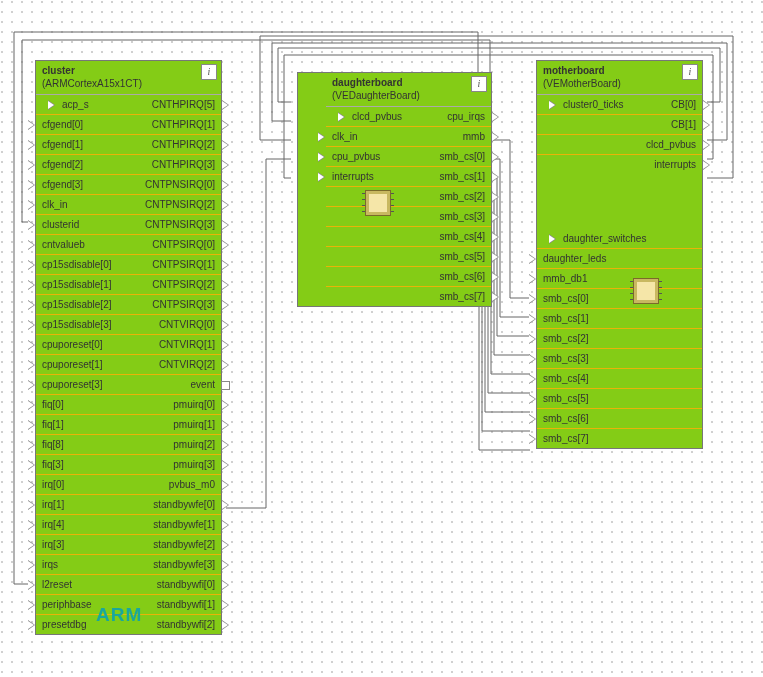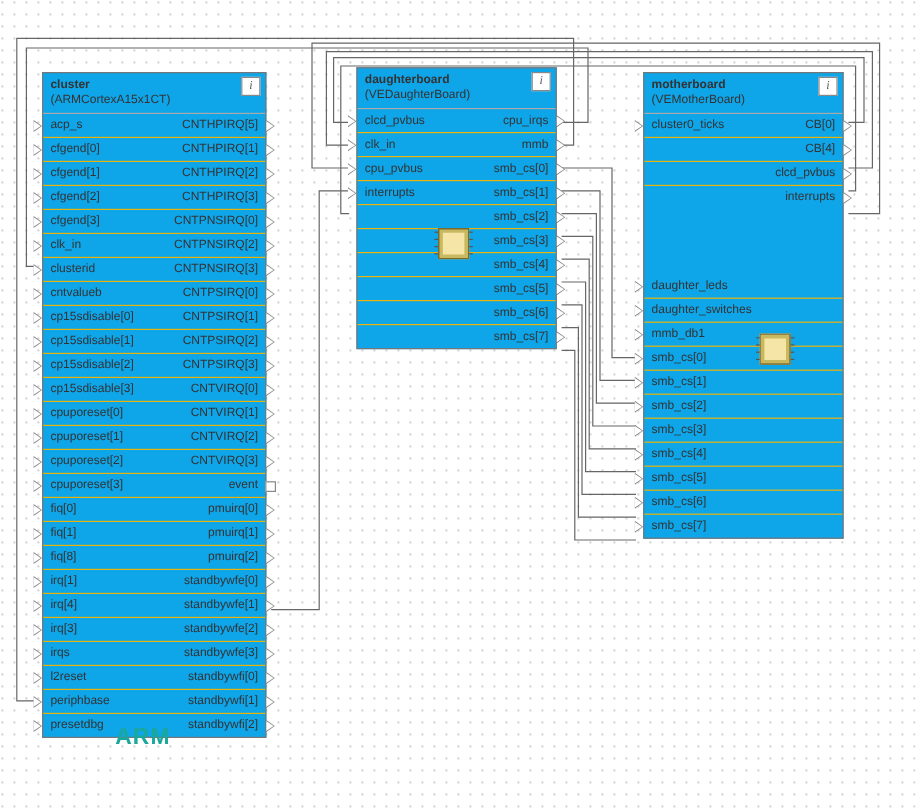--- a/index.html
+++ b/index.html
@@ -24,21 +24,21 @@
     z-index: 0;
   }
   .wires {
     position: absolute;
     inset: 0;
     z-index: 1;
     pointer-events: none;
   }
   .block {
     position: absolute;
-    background: #0ea5e9;
+    background: #84cc16;
     border: 1px solid #777;
     box-shadow: 0 0 0 0 rgba(0,0,0,0);
     z-index: 2;
   }
   .block-header {
     border-bottom: 1px solid #aaa;
     padding: 3px 6px 4px 6px;
     position: relative;
     line-height: 13px;
   }
@@ -64,21 +64,21 @@
   }
   .ports {
     position: relative;
   }
   .port-row {
     height: 19px;
     line-height: 19px;
     border-top: 1px solid #eab308;
     position: relative;
   }
-  .port-row:first-child { border-top: none; }
+  .port-row:first-child { border-top: none; margin-left: 20px; }
   .port-left {
     position: absolute;
     left: 6px;
     top: 0;
     white-space: nowrap;
   }
   .port-right {
     position: absolute;
     right: 6px;
     top: 0;
@@ -273,26 +273,20 @@
         <span class="port-right">CNTVIRQ[1]</span>
         <span class="tri-out tri-right-edge"></span>
       </div>
       <div class="port-row">
         <span class="port-left">cpuporeset[1]</span>
         <span class="tri-out tri-left-edge"></span>
         <span class="port-right">CNTVIRQ[2]</span>
         <span class="tri-out tri-right-edge"></span>
       </div>
       <div class="port-row">
-        <span class="port-left">cpuporeset[2]</span>
-        <span class="tri-out tri-left-edge"></span>
-        <span class="port-right">CNTVIRQ[3]</span>
-        <span class="tri-out tri-right-edge"></span>
-      </div>
-      <div class="port-row">
         <span class="port-left">cpuporeset[3]</span>
         <span class="tri-out tri-left-edge"></span>
         <span class="port-right">event</span>
         <span class="sq-out"></span>
       </div>
       <div class="port-row">
         <span class="port-left">fiq[0]</span>
         <span class="tri-out tri-left-edge"></span>
         <span class="port-right">pmuirq[0]</span>
         <span class="tri-out tri-right-edge"></span>
@@ -303,20 +297,32 @@
         <span class="port-right">pmuirq[1]</span>
         <span class="tri-out tri-right-edge"></span>
       </div>
       <div class="port-row">
         <span class="port-left">fiq[8]</span>
         <span class="tri-out tri-left-edge"></span>
         <span class="port-right">pmuirq[2]</span>
         <span class="tri-out tri-right-edge"></span>
       </div>
       <div class="port-row">
+        <span class="port-left">fiq[3]</span>
+        <span class="tri-out tri-left-edge"></span>
+        <span class="port-right">pmuirq[3]</span>
+        <span class="tri-out tri-right-edge"></span>
+      </div>
+      <div class="port-row">
+        <span class="port-left">irq[0]</span>
+        <span class="tri-out tri-left-edge"></span>
+        <span class="port-right">pvbus_m0</span>
+        <span class="tri-out tri-right-edge"></span>
+      </div>
+      <div class="port-row">
         <span class="port-left">irq[1]</span>
         <span class="tri-out tri-left-edge"></span>
         <span class="port-right">standbywfe[0]</span>
         <span class="tri-out tri-right-edge"></span>
       </div>
       <div class="port-row">
         <span class="port-left">irq[4]</span>
         <span class="tri-out tri-left-edge"></span>
         <span class="port-right">standbywfe[1]</span>
         <span class="tri-out tri-right-edge"></span>
@@ -347,21 +353,21 @@
       </div>
       <div class="port-row">
         <span class="port-left">presetdbg</span>
         <span class="tri-out tri-left-edge"></span>
         <span class="port-right">standbywfi[2]</span>
         <span class="tri-out tri-right-edge"></span>
       </div>
     </div>
 </div>
 
-<div id="blk-daughter" class="block" style="left: 297px; top: 56px; width: 165px;">
+<div id="blk-daughter" class="block" style="left: 297px; top: 72px; width: 165px; padding-left: 28px;">
   <div class="block-header">
     <div class="title">daughterboard</div>
     <div class="subtitle">VEDaughterBoard</div>
     <div class="info-box">i</div>
   </div>
   <div class="ports" id="ports-daughter">
       <div class="port-row">
         <span class="port-left">clcd_pvbus</span>
         <span class="tri-out tri-left-edge"></span>
         <span class="port-right">cpu_irqs</span>
@@ -419,40 +425,40 @@
     <div class="info-box">i</div>
   </div>
   <div class="ports" id="ports-mother-top">
       <div class="port-row">
         <span class="port-left">cluster0_ticks</span>
         <span class="tri-out tri-left-edge"></span>
         <span class="port-right">CB[0]</span>
         <span class="tri-out tri-right-edge"></span>
       </div>
       <div class="port-row">
-        <span class="port-right">CB[4]</span>
+        <span class="port-right">CB[1]</span>
         <span class="tri-out tri-right-edge"></span>
       </div>
       <div class="port-row">
         <span class="port-right">clcd_pvbus</span>
         <span class="tri-out tri-right-edge"></span>
       </div>
       <div class="port-row">
         <span class="port-right">interrupts</span>
         <span class="tri-out tri-right-edge"></span>
       </div>
     </div>
   <div style="height:55px"></div>
   <div class="ports" id="ports-mother-bot">
       <div class="port-row">
+        <span class="port-left">daughter_switches</span>
+        <span class="tri-out tri-left-edge"></span>
+      </div>
+      <div class="port-row">
         <span class="port-left">daughter_leds</span>
-        <span class="tri-out tri-left-edge"></span>
-      </div>
-      <div class="port-row">
-        <span class="port-left">daughter_switches</span>
         <span class="tri-out tri-left-edge"></span>
       </div>
       <div class="port-row">
         <span class="port-left">mmb_db1</span>
         <span class="tri-out tri-left-edge"></span>
       </div>
       <div class="port-row">
         <span class="port-left">smb_cs[0]</span>
         <span class="tri-out tri-left-edge"></span>
       </div>

